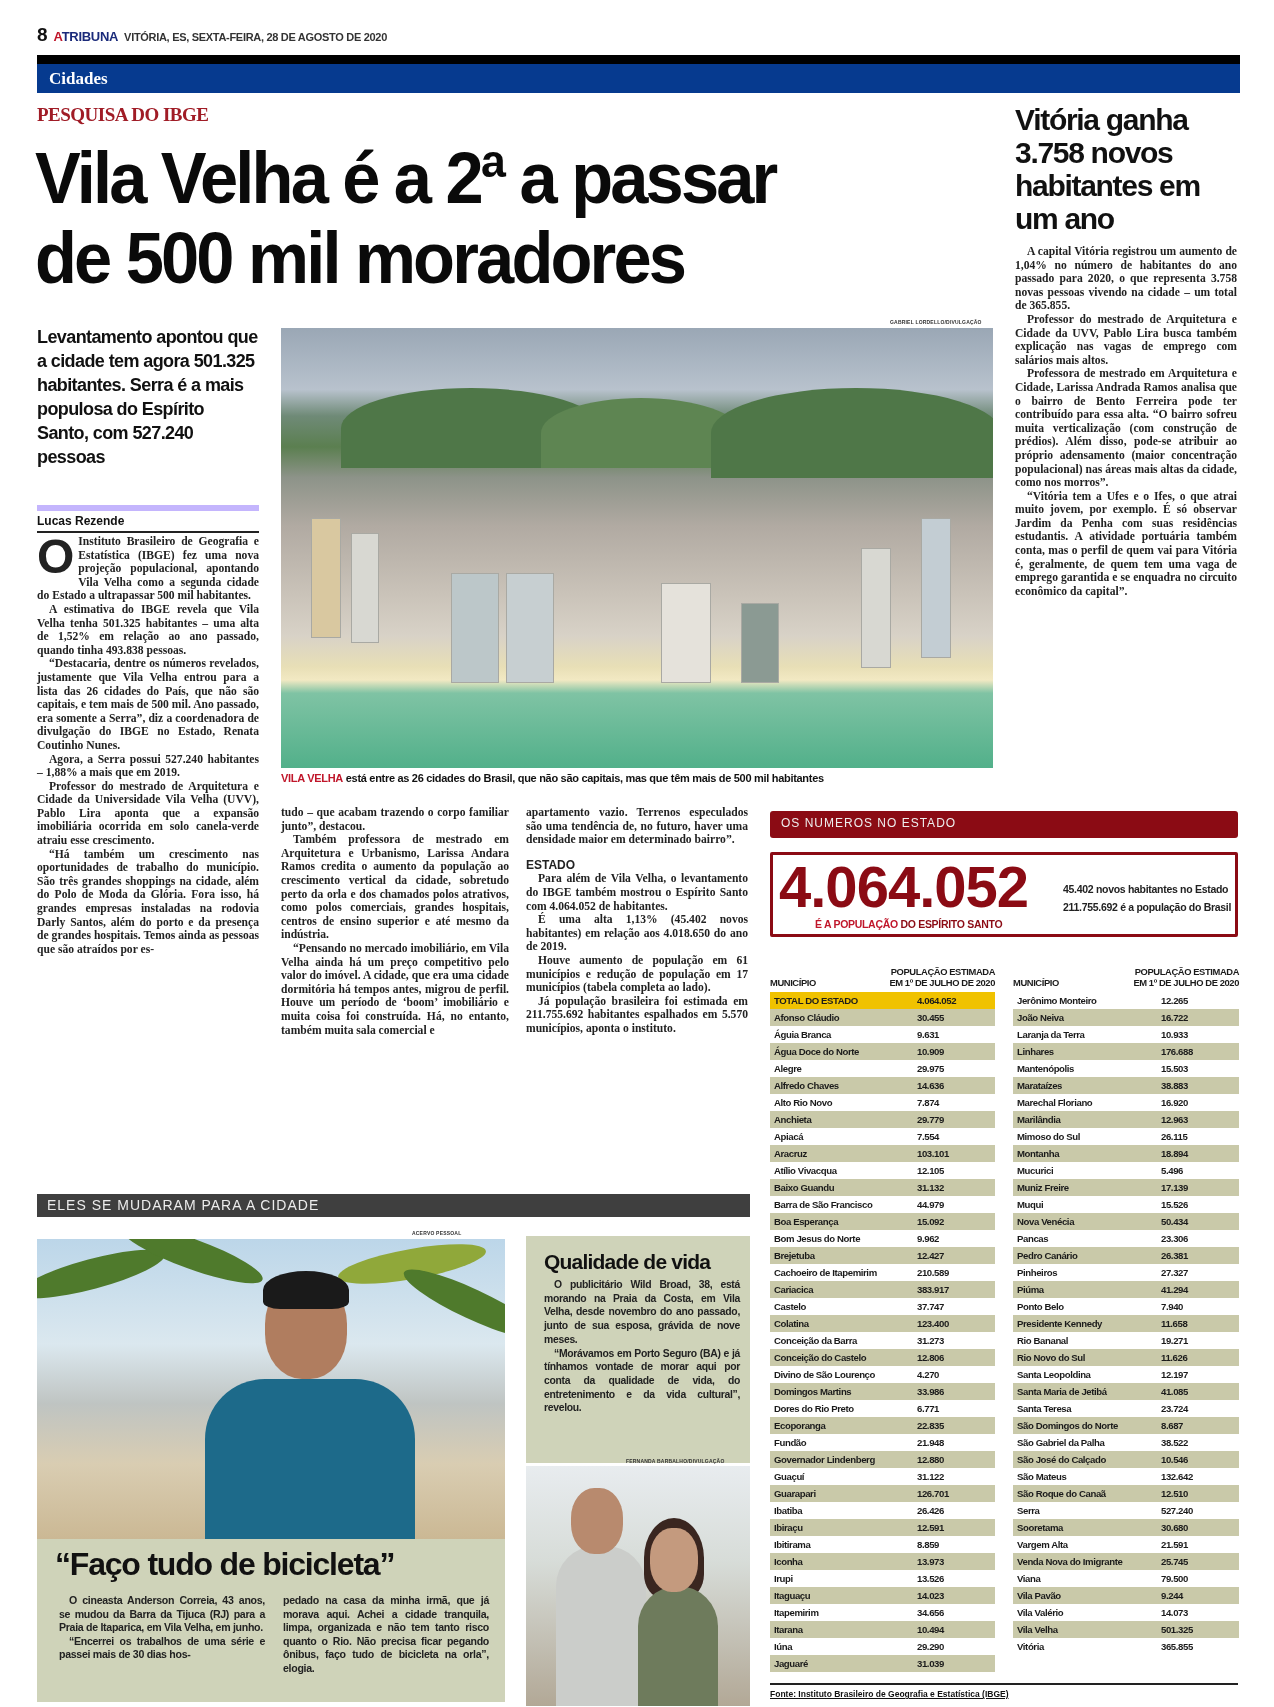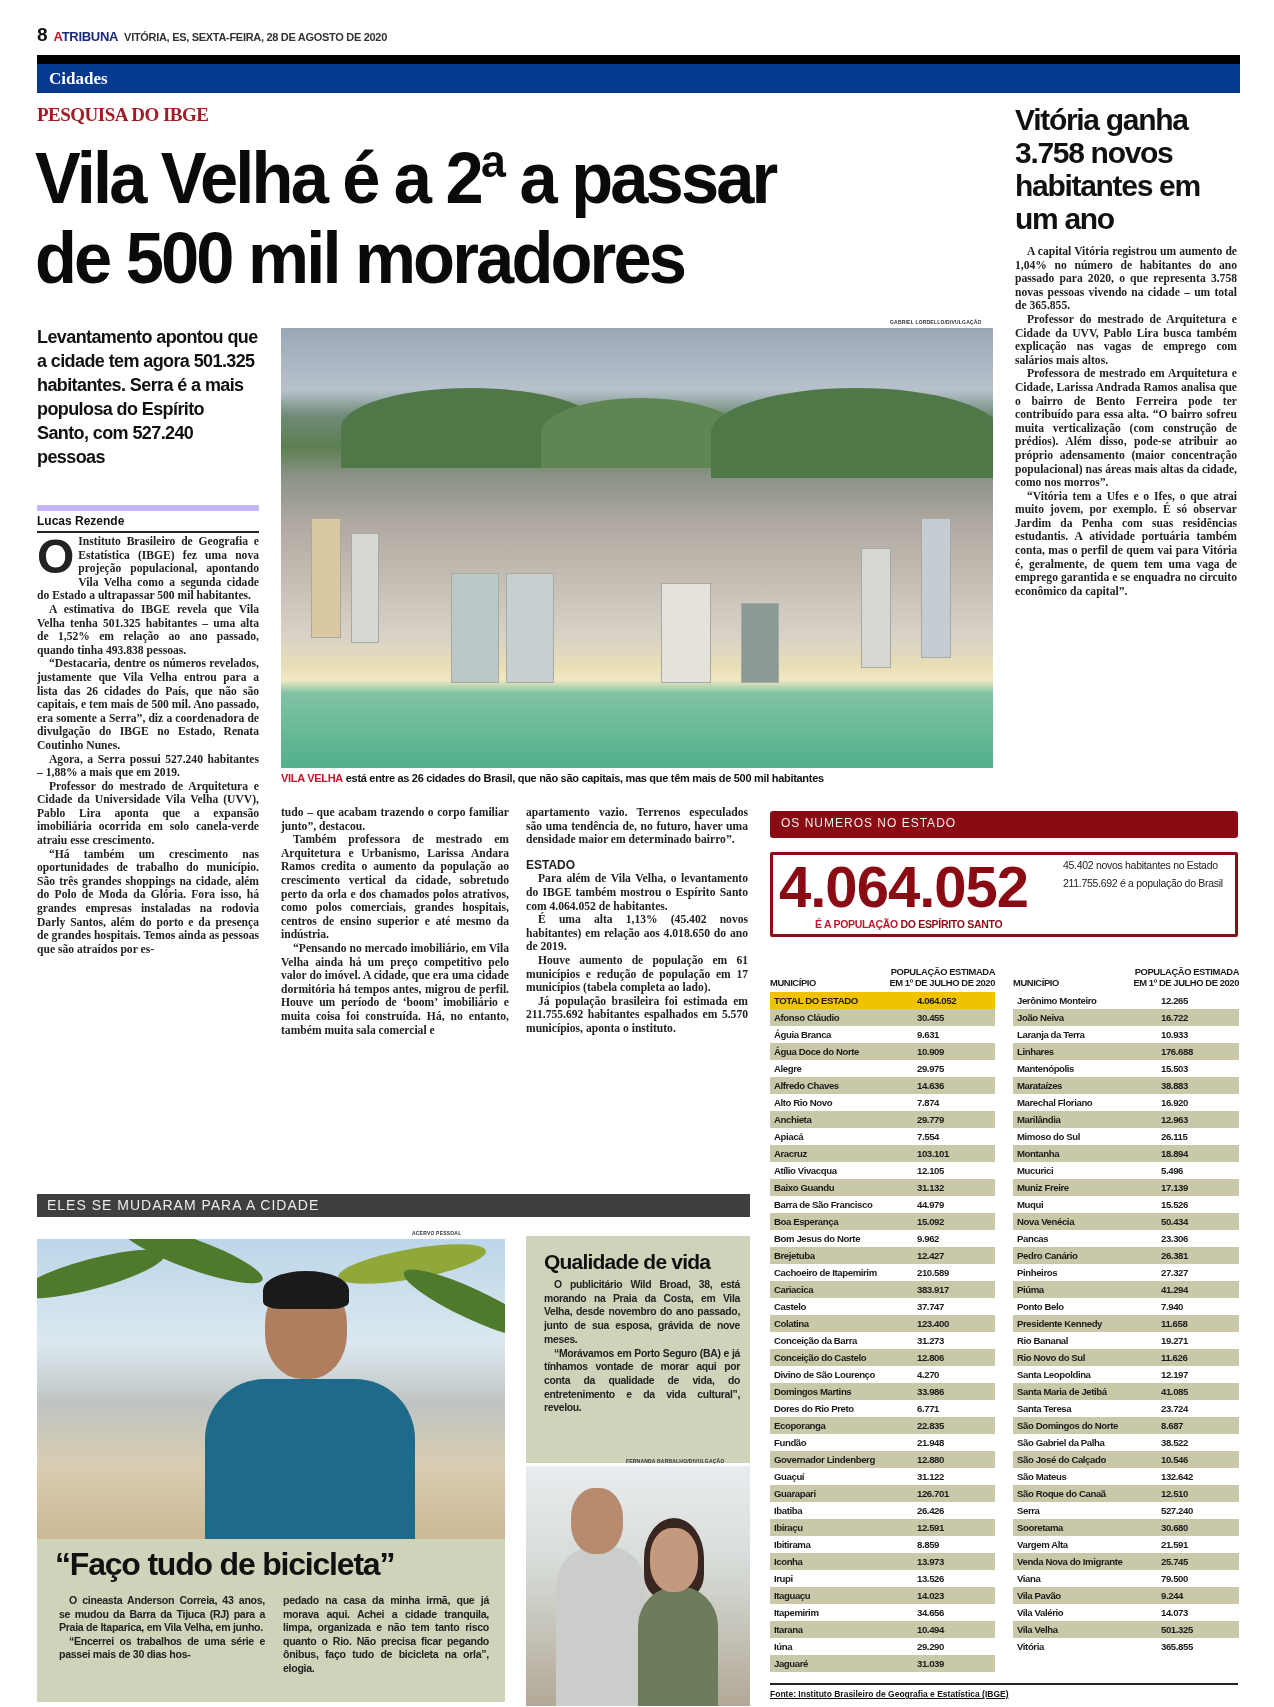--- a/index.html
+++ b/index.html
@@ -47,21 +47,21 @@
   .caption { left: 281px; top: 772px; width: 712px; font-family: "Liberation Sans", sans-serif; font-size: 11px; font-weight: bold; letter-spacing: -0.3px; }
   .caption .hl { color: #c0162a; font-weight: 900; }
 
   
   .state-bar { left: 770px; top: 811px; width: 468px; height: 27px; background: #8b0b14; border-radius: 3px; }
   .state-bar span { display: block; color: #eee; font-family: "Liberation Sans", sans-serif; font-size: 12px; letter-spacing: 1px; padding: 5px 11px; }
   .state-box { left: 770px; top: 852px; width: 468px; height: 85px; border: 3px solid #8b0b14; border-radius: 2px; }
   .big-num { position: absolute; left: 6px; top: 2px; font-family: "Liberation Sans", sans-serif; font-weight: 900; font-size: 58px; line-height: 60px; color: #8b0b14; letter-spacing: -1px; }
   .big-sub { position: absolute; left: 6px; top: 63px; font-family: "Liberation Sans", sans-serif; font-weight: 900; font-size: 10.5px; color: #8b0b14; letter-spacing: -0.3px; }
   .big-sub b { color: #c0162a; padding-left: 36px; }
-  .box-notes { position: absolute; left: 290px; top: 4px; width: 170px; font-family: "Liberation Sans", sans-serif; font-size: 10.5px; line-height: 13px; font-weight: normal; color: #222; letter-spacing: -0.3px; }
+  .box-notes { position: absolute; left: 290px; top: 28px; width: 170px; font-family: "Liberation Sans", sans-serif; font-size: 10.5px; line-height: 13px; font-weight: bold; color: #222; letter-spacing: -0.3px; }
   .box-notes div { margin-bottom: 5px; }
 
   
   .tbl { font-family: "Liberation Sans", sans-serif; font-weight: bold; font-size: 9.6px; letter-spacing: -0.4px; color: #1b1b1b; }
   .tbl .th { display: flex; align-items: flex-end; justify-content: space-between; height: 42px; margin-bottom: 4px; font-weight: 900; font-size: 9.4px; line-height: 11px; }
   .tbl .th .c2 { text-align: right; }
   .tbl .row { display: flex; height: 17px; align-items: center; padding-left: 4px; }
   .tbl .row:nth-child(odd) { background: #c9c9a9; }
   .tbl .row.total { background: #f0c200 !important; font-weight: 900; }
   .tbl .row .n { flex: 1; white-space: nowrap; overflow: hidden; }

